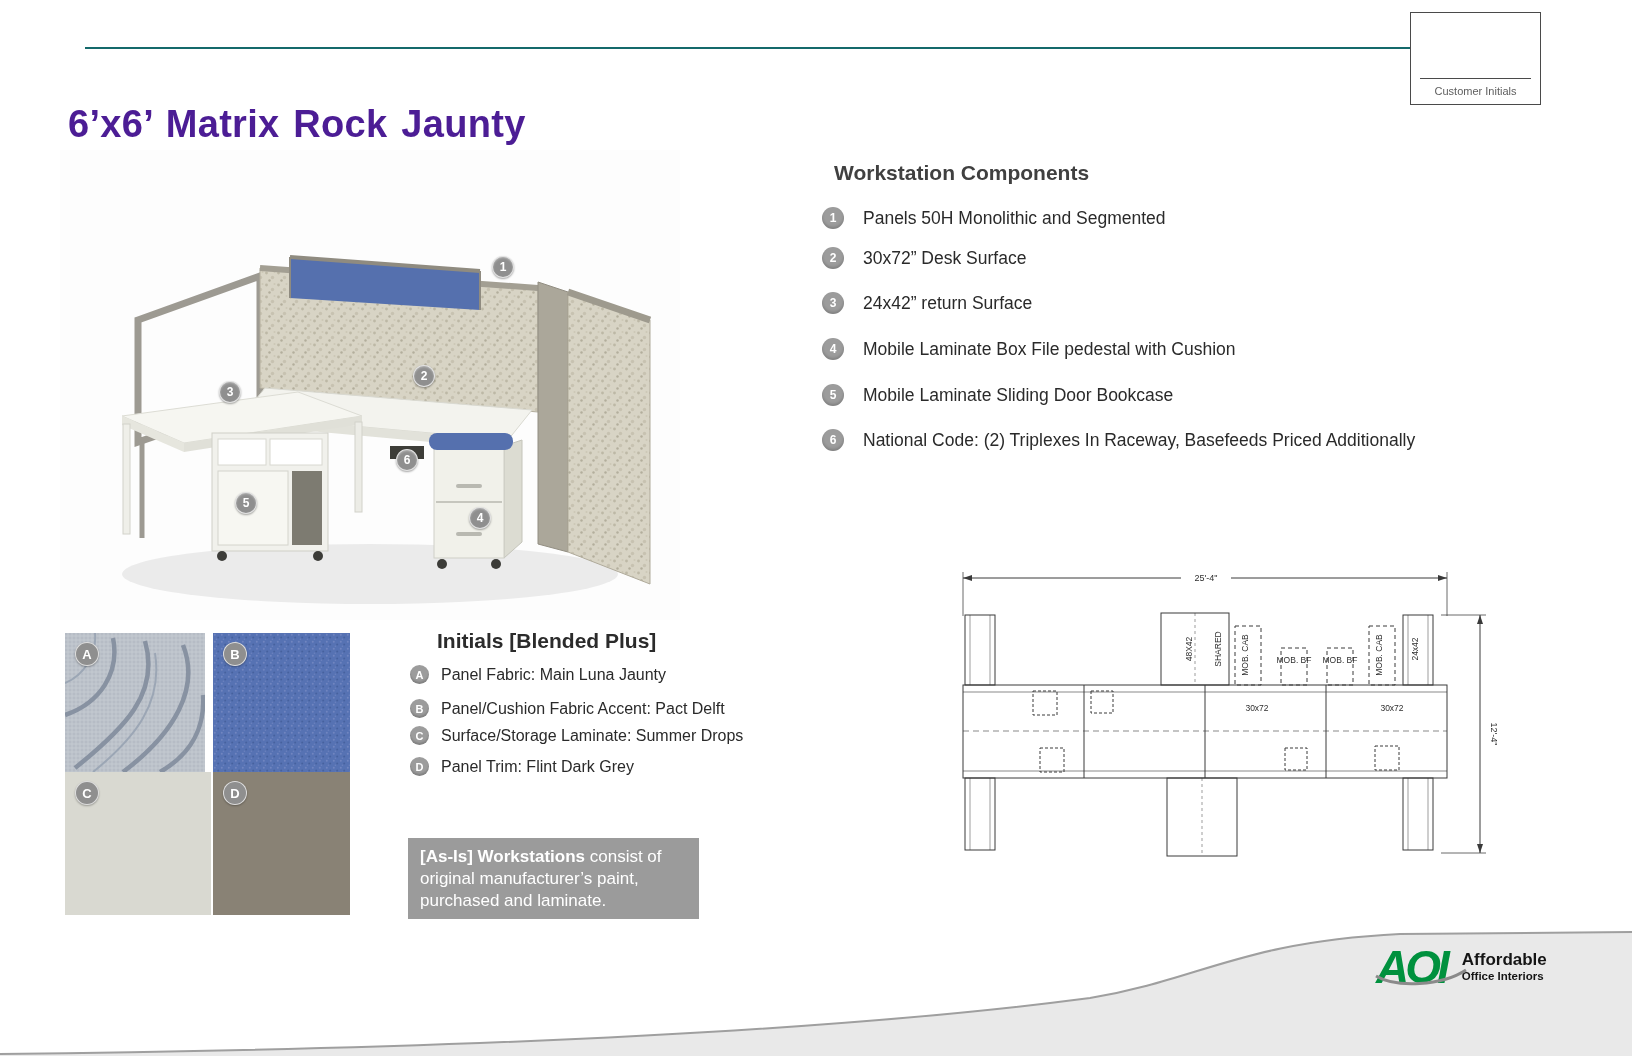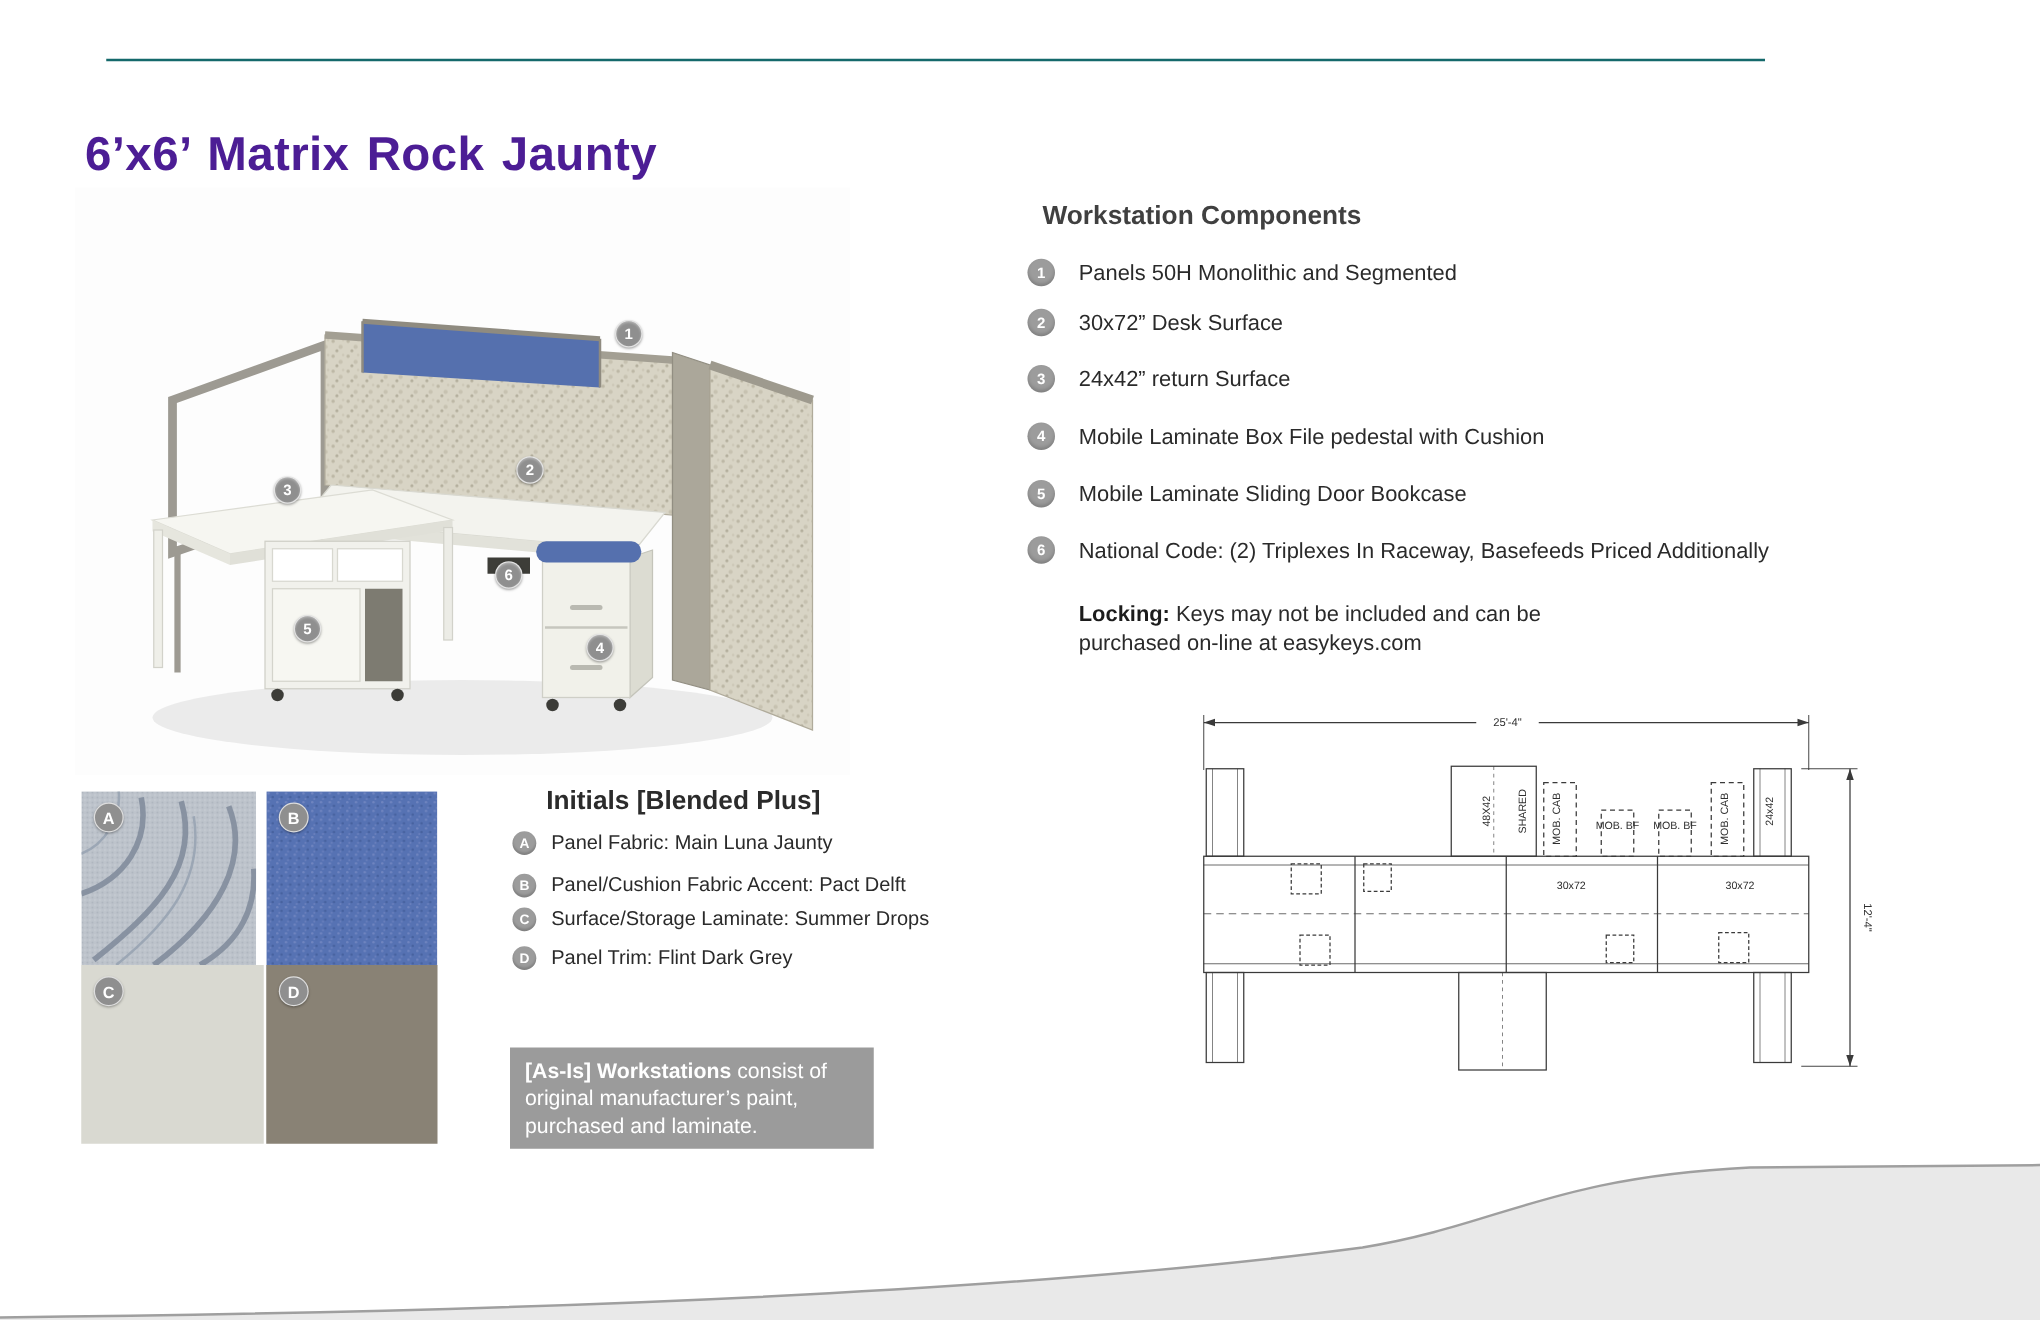--- a/index.html
+++ b/index.html
@@ -72,20 +72,24 @@
   .logo-name .l1 { font-size:17px; font-weight:bold; line-height:1.1; }
   .logo-name .l2 { font-size:11.5px; font-weight:bold; line-height:1.1; }
 </style>
 </head>
 <body>
 
 <div class="page">
 
   <div class="abs top-rule"></div>
 
+  <div class="abs ci-box">
+    <div class="ci-line"></div>
+    <div class="ci-label">Customer Initials</div>
+  </div>
 
   <div class="abs page-title">6’x6’ Matrix Rock Jaunty</div>
 
   <div class="abs photo">
     <svg viewBox="0 0 620 470" width="620" height="470">
       <defs>
         <pattern id="speckle" width="12" height="12" patternUnits="userSpaceOnUse">
           <rect width="12" height="12" fill="#d8d4c5"></rect>
           <circle cx="2.5" cy="3" r="1.4" fill="#bdb8a6"></circle>
           <circle cx="8.5" cy="7.5" r="1.7" fill="#c7c2b1"></circle>
@@ -169,24 +173,20 @@
   </div>
   <div class="comp-item" style="top:384px;">
     <div class="num-badge">5</div>
     <div class="comp-text">Mobile Laminate Sliding Door Bookcase</div>
   </div>
   <div class="comp-item" style="top:429px;">
     <div class="num-badge">6</div>
     <div class="comp-text">National Code: (2) Triplexes In Raceway, Basefeeds Priced Additionally</div>
   </div>
 
-  <div class="abs locking">
-    <b>Locking:</b>
-    <span>Keys may not be included and can be purchased on-line at easykeys.com</span>
-  </div>
 
   <div class="swatch" style="left:65px; top:633px; width:140px; height:139px;">
     <svg width="140" height="139" viewBox="0 0 140 139">
       <defs>
         <pattern id="weaveA" width="4" height="4" patternUnits="userSpaceOnUse">
           <rect width="4" height="4" fill="#bdc3cb"></rect>
           <circle cx="1" cy="1" r="0.7" fill="#aab1bb"></circle>
           <circle cx="3" cy="3" r="0.7" fill="#c9ced5"></circle>
         </pattern>
       </defs>
@@ -322,14 +322,26 @@
         <text x="447" y="153" text-anchor="middle">30x72</text>
       </g>
     </svg>
   </div>
 
   <svg class="abs swoosh" viewBox="0 0 1632 130" preserveAspectRatio="none">
     <path d="M -10,128 C 400,124 800,110 1090,72 C 1200,54 1240,16 1400,8 L 1640,6 L 1640,134 L -10,134 Z" fill="#e9e9e9"></path>
     <path d="M -10,128 C 400,124 800,110 1090,72 C 1200,54 1240,16 1400,8 L 1640,6" fill="none" stroke="#9f9f9f" stroke-width="2"></path>
   </svg>
 
+  <div class="abs logo">
+    <div class="logo-aoi">
+      <span>AOI</span>
+      <svg class="logo-arc" width="100" height="48" viewBox="0 0 100 48">
+        <path d="M4,32 C24,44 70,42 94,26" stroke="#8a8a8a" stroke-width="3" fill="none"></path>
+      </svg>
+    </div>
+    <div class="logo-name">
+      <div class="l1">Affordable</div>
+      <div class="l2">Office Interiors</div>
+    </div>
+  </div>
 
 </div>
 
 </body></html>

